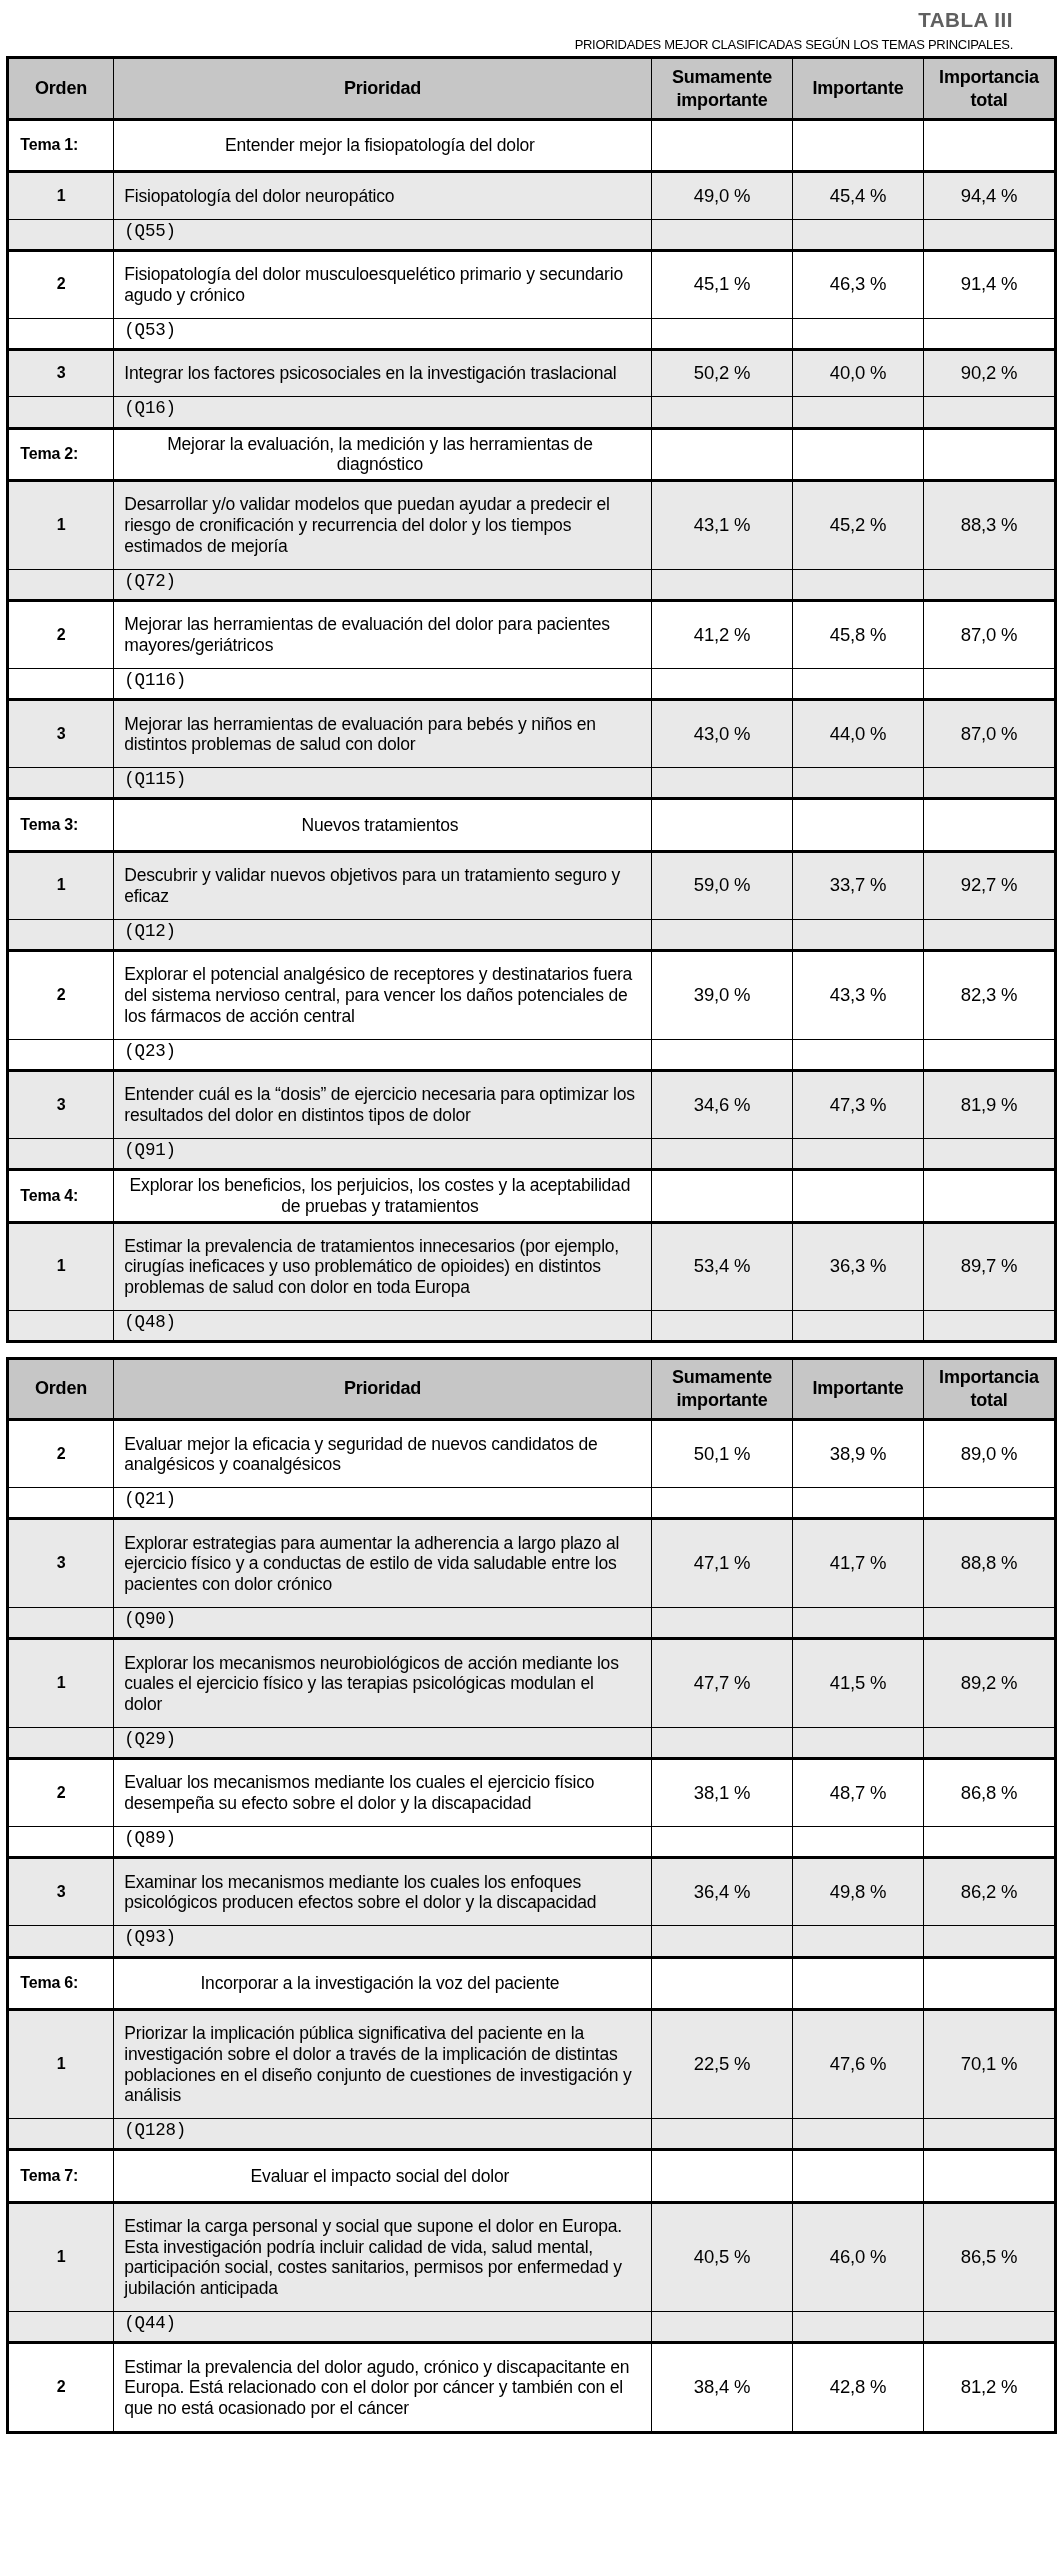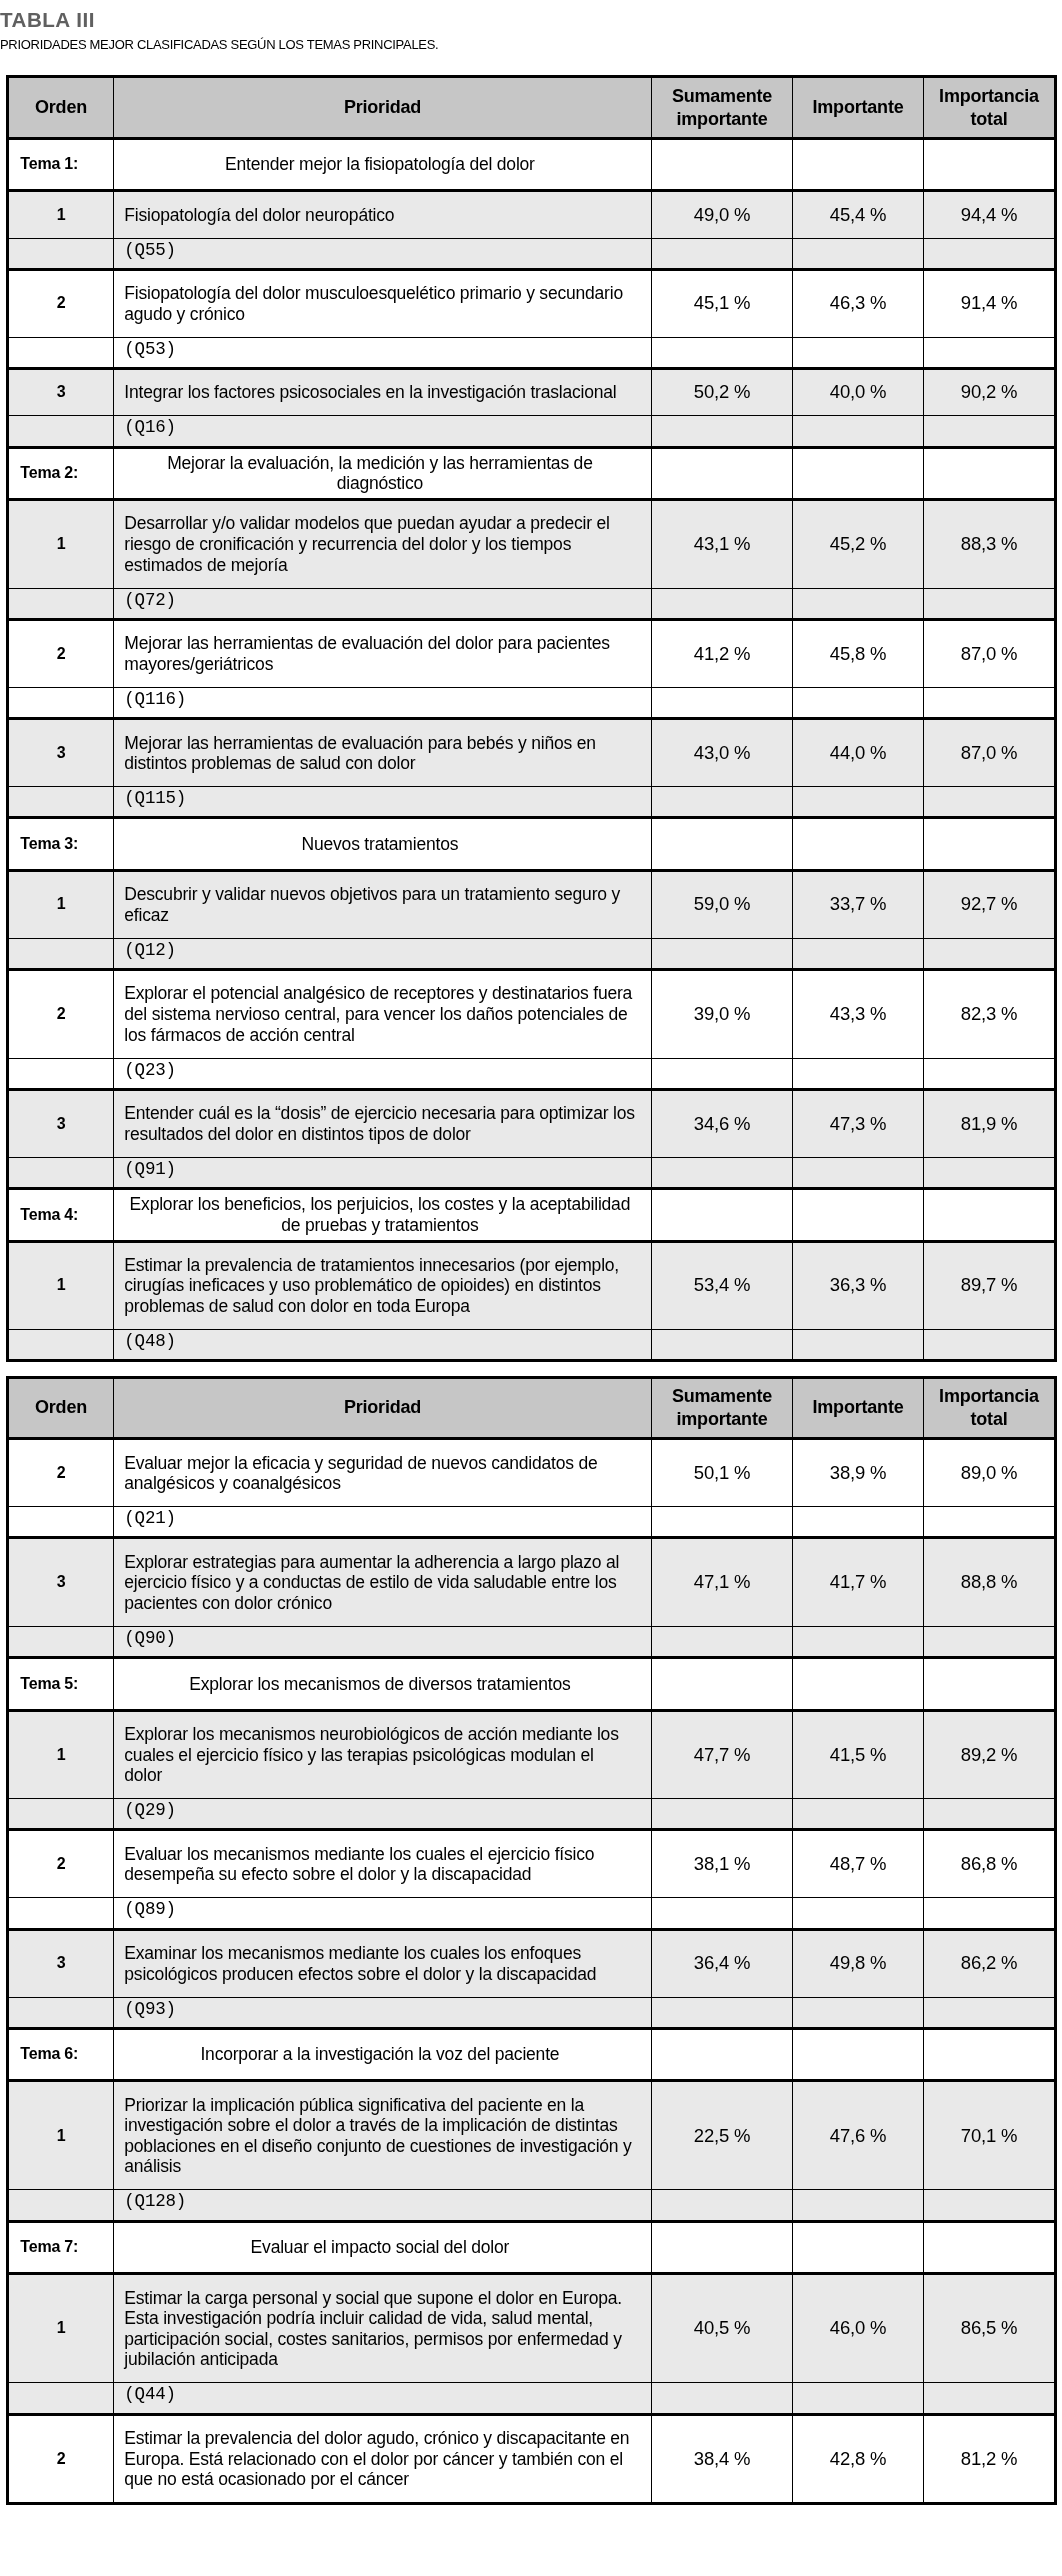--- a/index.html
+++ b/index.html
@@ -10,37 +10,37 @@
     --title_color:#606060;
   }
   html,body{margin:0;padding:0;background:#fff;}
   body{
     width:1063px;
     font-family:"Liberation Sans", sans-serif;
     color:#000;
     -webkit-font-smoothing:antialiased;
   }
   .page{width:1063px;padding-top:8.2px;}
-  .caption{width:1013px;text-align:left;}
+  .caption{width:1013px;text-align:right;}
   .title{
     font-size:20.6px;
     font-weight:bold;
     color:var(--title_color,#606060);
     letter-spacing:0.5px;
   }
   .subtitle{
     font-size:13px;
     margin-top:5.2px;
     letter-spacing:-0.3px;
   }
   table.t{
     border-collapse:collapse;
     table-layout:fixed;
     width:1049px;
-    margin:23px auto 0 auto;
+    margin:4px auto 0 auto;
     border:3.6px solid var(--border_color,#000);
     background:var(--row_white_bg,#fff);
   }
   table.t2{margin-top:13.4px;}
   col.c1{width:106px;}
   col.c2{width:538px;}
   col.c3{width:141px;}
   col.c4{width:131px;}
   col.c5{width:132px;}
   th,td{
@@ -315,27 +315,20 @@
           <td class="c-val b">41,7 %</td>
           <td class="c-val b">88,8 %</td>
         </tr>
         <tr class="code shaded">
           <td class="c-orden"></td>
           <td class="c-text">(Q90)</td>
           <td class="c-val"></td>
           <td class="c-val"></td>
           <td class="c-val"></td>
         </tr>
-        <tr class="tema">
-          <td class="c-orden">Tema 5:</td>
-          <td class="c-text">Explorar los mecanismos de diversos tratamientos</td>
-          <td class="c-val"></td>
-          <td class="c-val"></td>
-          <td class="c-val"></td>
-        </tr>
         <tr class="priority shaded">
           <td class="c-orden">1</td>
           <td class="c-text">Explorar los mecanismos neurobiológicos de acción mediante los cuales el ejercicio físico y las terapias psicológicas modulan el dolor</td>
           <td class="c-val b">47,7 %</td>
           <td class="c-val b">41,5 %</td>
           <td class="c-val b">89,2 %</td>
         </tr>
         <tr class="code shaded">
           <td class="c-orden"></td>
           <td class="c-text">(Q29)</td>

